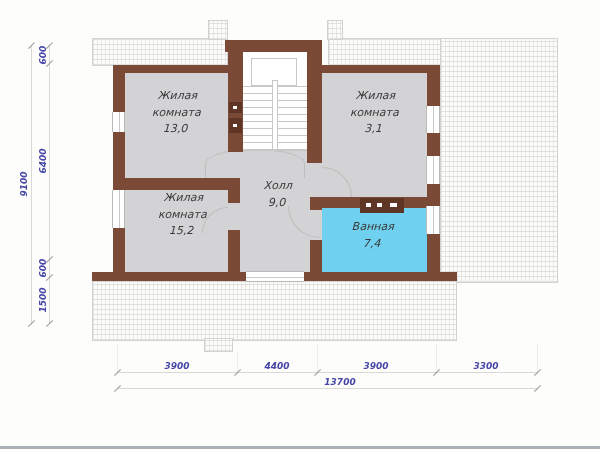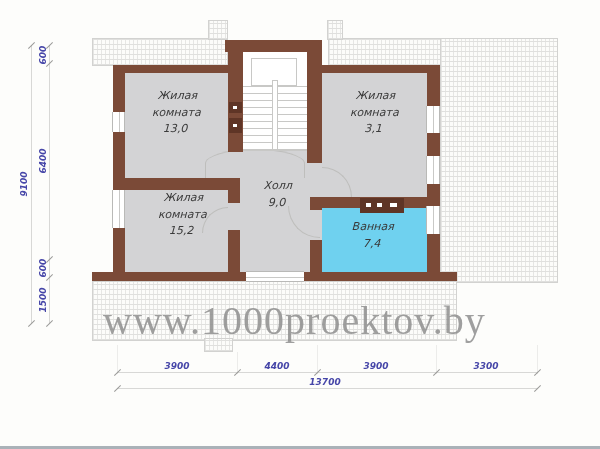--- a/index.html
+++ b/index.html
@@ -159,18 +159,17 @@
   <div class="abs tick" style="left:233px;top:372px;"></div>
   <div class="abs tick" style="left:313px;top:372px;"></div>
   <div class="abs tick" style="left:432px;top:372px;"></div>
   <div class="abs tick" style="left:533px;top:372px;"></div>
   <div class="abs tick" style="left:113px;top:388px;"></div>
   <div class="abs tick" style="left:533px;top:388px;"></div>
   <div class="abs dim" style="left:147px;top:361px;width:60px;">3900</div>
   <div class="abs dim" style="left:247px;top:361px;width:60px;">4400</div>
   <div class="abs dim" style="left:346px;top:361px;width:60px;">3900</div>
   <div class="abs dim" style="left:456px;top:361px;width:60px;">3300</div>
-  <div class="abs dim" style="left:295px;top:377px;width:60px;">13700</div>
+  <div class="abs dim" style="left:310px;top:377px;width:60px;">13700</div>
 
-  <div class="abs watermark" style="left:103px;top:297px;">www.1000proektov.by</div>
 
   <div class="abs" style="left:0;top:446px;width:600px;height:3px;background:#aab2b8;"></div>
 </div>
 
 </body></html>

